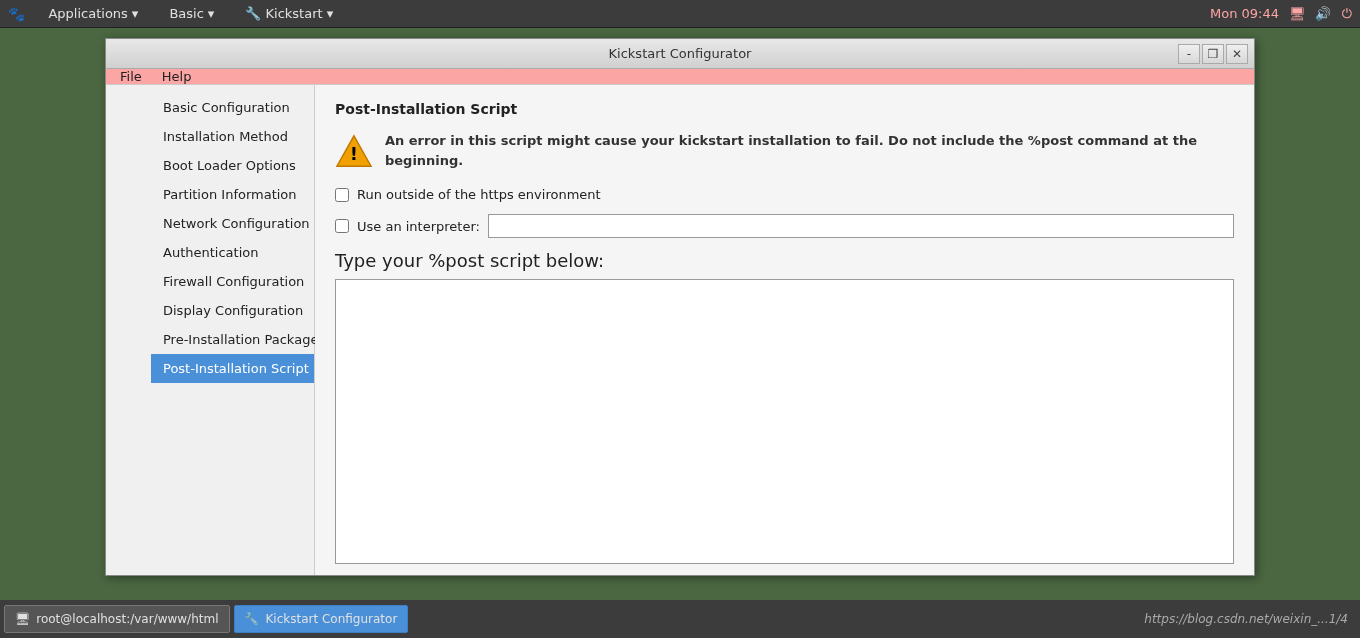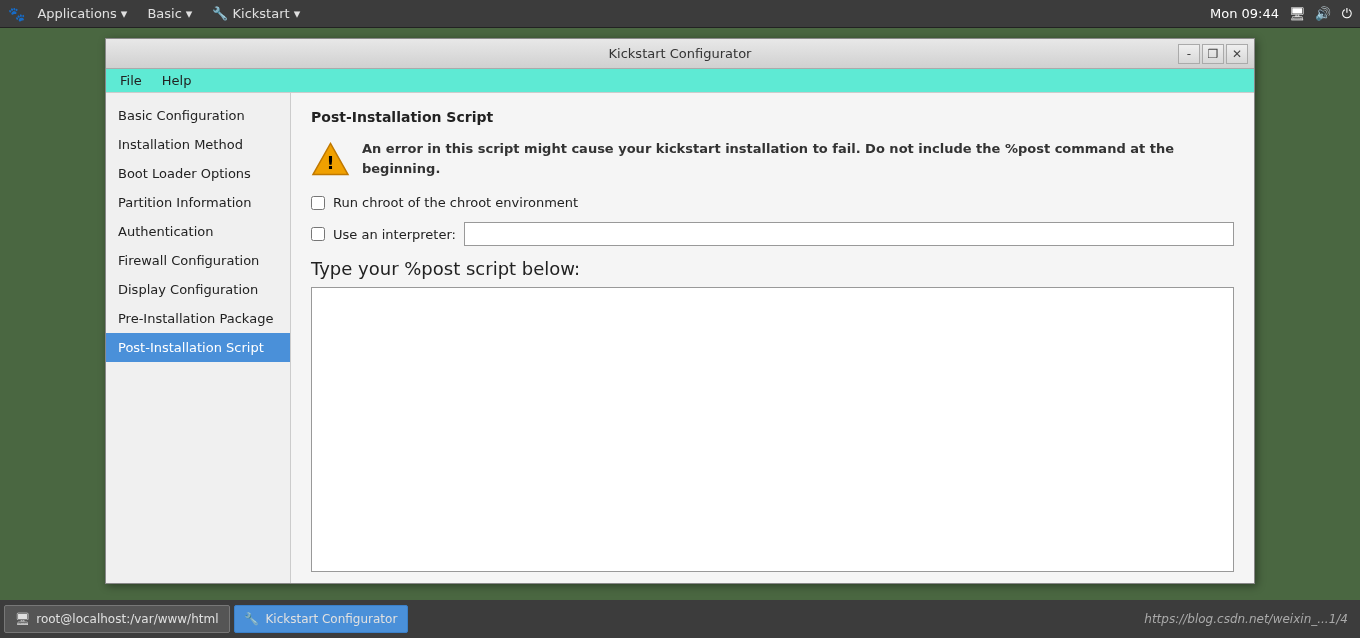--- a/index.html
+++ b/index.html
@@ -15,22 +15,23 @@
       color: #e0e0e0;
       font-size: 13px;
       border-bottom: 1px solid #222;
     }
     .taskbar-left { display: flex; align-items: center; gap: 4px; }
     .taskbar-item {
       display: flex; align-items: center; gap: 4px;
       padding: 2px 8px;
       cursor: pointer;
       border-radius: 3px;
-    }
-    .taskbar-right { margin-left: auto; display: flex; align-items: center; gap: 10px; color: #ffffff; font-size: 13px; }
+      margin-left: 11px;
+    }
+    .taskbar-right { margin-left: auto; display: flex; align-items: center; gap: 10px; color: #fca5a5; font-size: 13px; }
     .taskbar-icon { font-size: 14px; }
 
     
     .desktop { background: #4a6741; height: calc(638px - 28px - 38px); position: relative; }
 
     
     .window {
       position: absolute;
       top: 10px;
       left: 50%;
@@ -57,46 +58,47 @@
     .title-btn {
       width: 22px; height: 20px;
       background: linear-gradient(to bottom, #efefef, #d8d8d8);
       border: 1px solid #aaa;
       display: flex; align-items: center; justify-content: center;
       cursor: pointer; font-size: 12px; color: #444;
     }
 
     
     .menu-bar {
-      background: #5eead4;
-      height: 24px;
+      background: #fca5a5;
+      height: 16px;
       display: flex;
       align-items: center;
       padding: 0 6px;
       border-bottom: 1px solid #ccc;
       gap: 4px;
     }
     .menu-item {
       padding: 2px 8px;
       cursor: pointer;
       border-radius: 3px;
       font-size: 13px;
       color: #222;
     }
 
     
     .window-content { display: flex; height: 490px; }
 
     
     .sidebar {
-      width: 185px;
+      width: 164px;
       background: #f0f0f0;
       border-right: 1px solid #ccc;
       padding: 8px 0;
       flex-shrink: 0;
+      margin-left: 45px;
     }
     .sidebar-item {
       padding: 7px 12px;
       cursor: pointer;
       font-size: 13px;
       color: #222;
       white-space: nowrap;
     }
     .sidebar-item.active {
       background: #4a90d9;
@@ -239,20 +241,21 @@
       <div class="menu-item">Help</div>
     </div>
 
     <div class="window-content">
 
       <div class="sidebar">
         <div class="sidebar-item">Basic Configuration</div>
         <div class="sidebar-item">Installation Method</div>
         <div class="sidebar-item">Boot Loader Options</div>
         <div class="sidebar-item">Partition Information</div>
+        <div class="sidebar-item">Network Configuration</div>
         <div class="sidebar-item">Authentication</div>
         <div class="sidebar-item">Firewall Configuration</div>
         <div class="sidebar-item">Display Configuration</div>
         <div class="sidebar-item">Pre-Installation Package</div>
         <div class="sidebar-item active">Post-Installation Script</div>
       </div>
 
       <div class="main-content">
 
         <div class="section-title">Post-Installation Script</div>
@@ -262,21 +265,21 @@
           <svg class="warn-triangle" viewBox="0 0 40 40" xmlns="http://www.w3.org/2000/svg">
             <polygon points="20,4 38,36 2,36" fill="#f0a000" stroke="#c07800" stroke-width="1.5"></polygon>
             <text x="20" y="30" text-anchor="middle" font-size="18" font-weight="bold" fill="black">!</text>
           </svg>
           <div class="warning-text">An error in this script might cause your kickstart installation to fail. Do not include the %post command at the beginning.</div>
         </div>
 
         
         <div class="checkbox-row">
           <input type="checkbox" style="">
-          <label>Run chroot of the chroot environment</label>
+          <label>Run outside of the https environment</label>
         </div>
 
         
         <div class="checkbox-row">
           <input type="checkbox" style="">
           <label>Use an interpreter:</label>
           <input type="text" class="interpreter-input" placeholder="" style="">
         </div>
 
         

